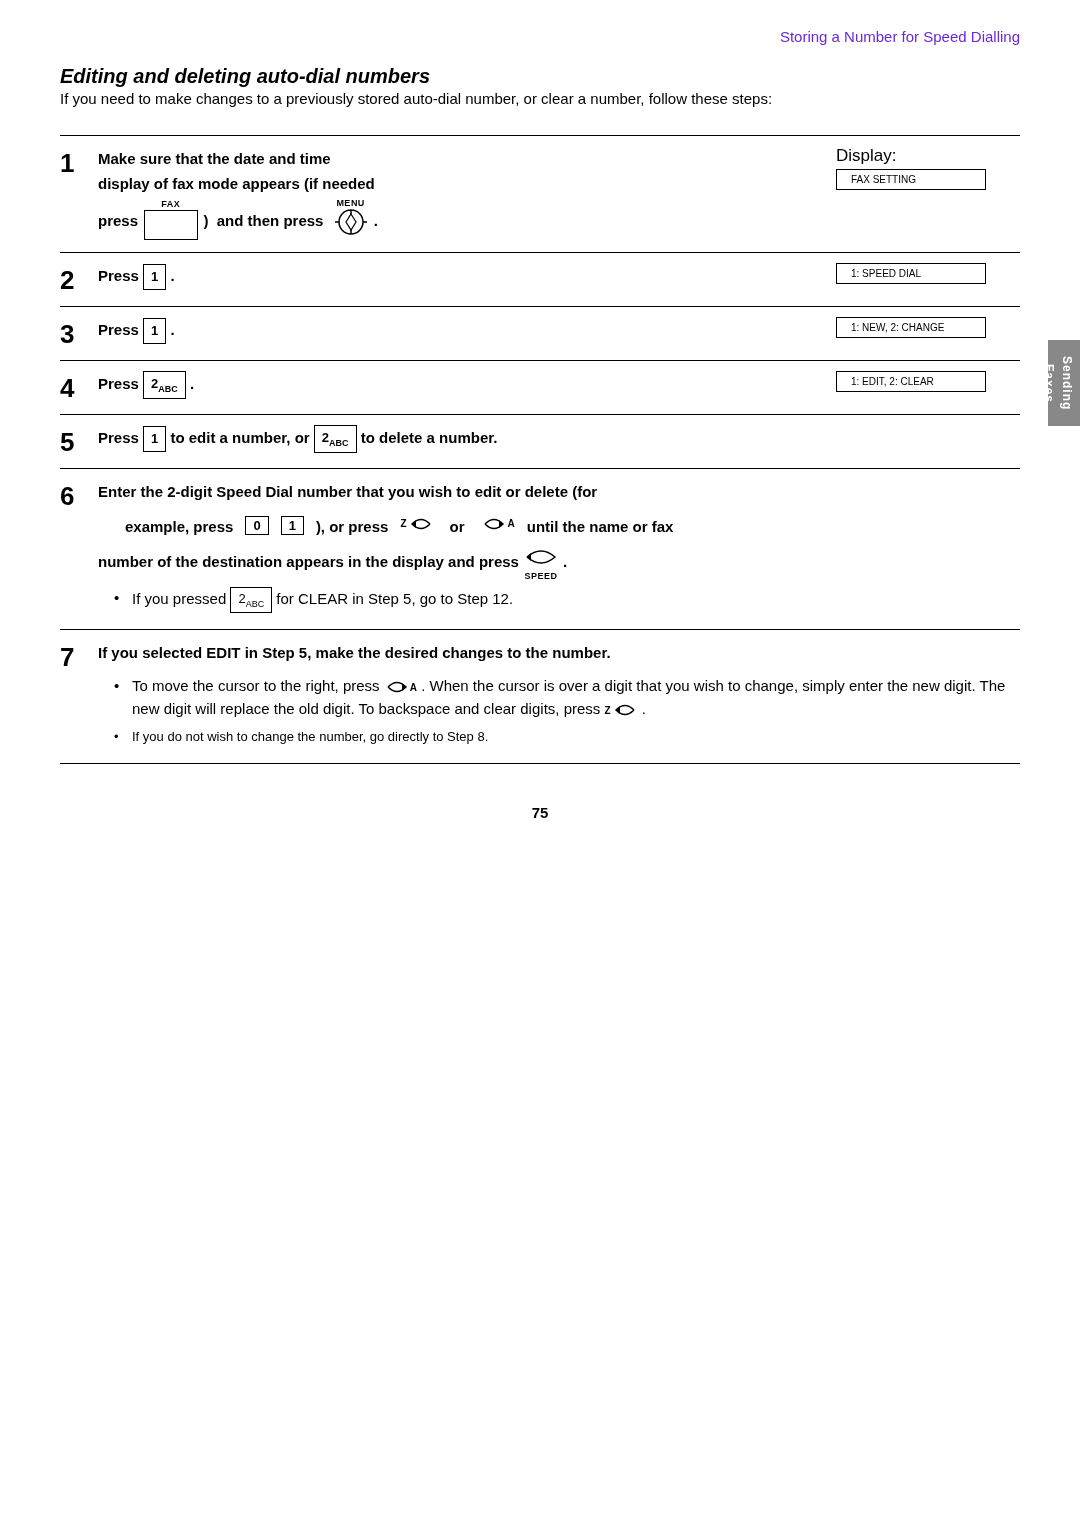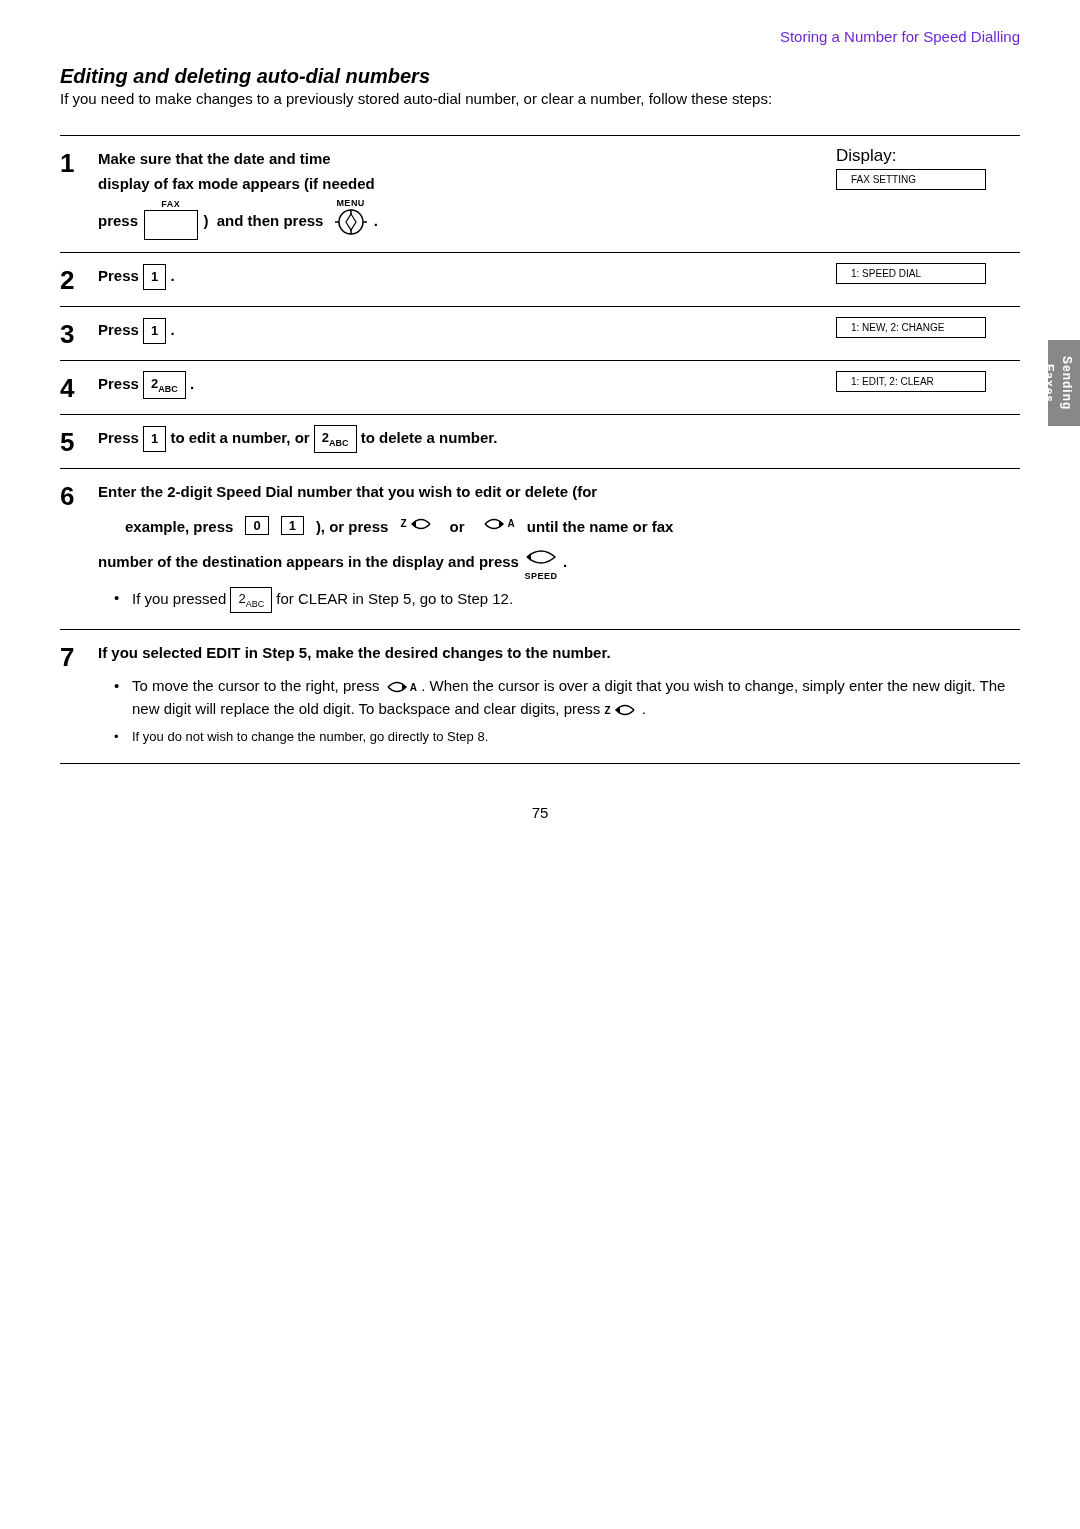--- a/index.html
+++ b/index.html
@@ -101,21 +101,21 @@
       padding: 16px 6px;
       display: flex;
       flex-direction: column;
       align-items: center;
       gap: 4px;
     }
 
     .page-number {
       text-align: center;
       font-size: 15px;
-      font-weight: normal;
+      font-weight: bold;
       padding-top: 10px;
     }
 
     .subscript-small {
       font-size: 9px;
       vertical-align: sub;
     }
 
     .step-row {
       display: flex;

